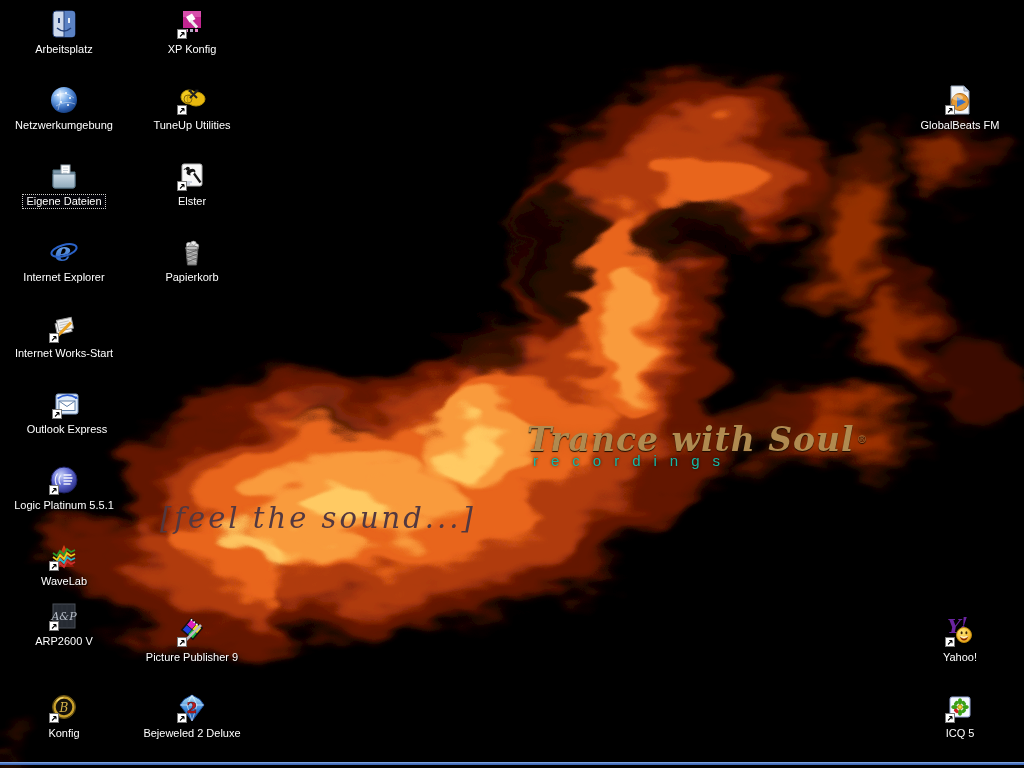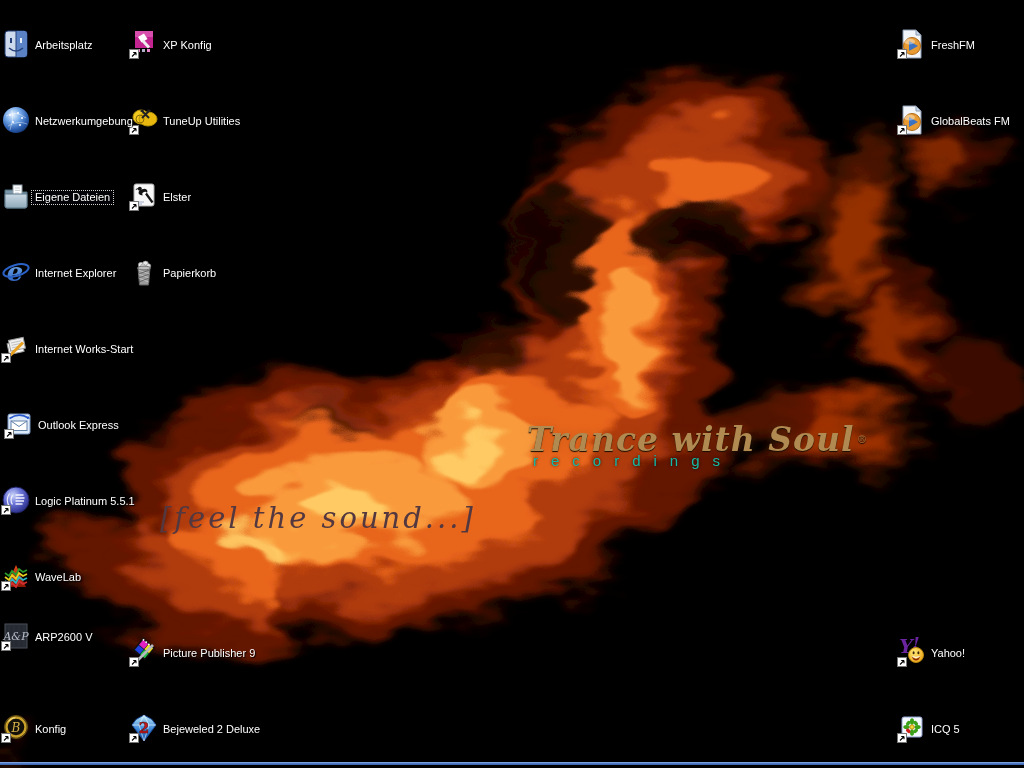--- a/index.html
+++ b/index.html
@@ -26,21 +26,21 @@
   }
   .tagline{
     position:absolute;left:160px;top:501px;
     font-family:"DejaVu Serif",serif;font-style:italic;
     font-size:29px;letter-spacing:3px;color:#53383f;white-space:nowrap;
   }
 
   
   .icon{
     position:absolute;width:128px;height:72px;
-    display:flex;flex-direction:row;align-items:center;cursor:default;
+    display:flex;flex-direction:column;align-items:center;cursor:default;
   }
   .icon .glyph{width:32px;height:32px;flex:0 0 32px;}
   .icon .label{
     margin-top:3px;font-size:11px;line-height:13px;color:#fff;
     text-shadow:1px 1px 1px #000;padding:0 3px;white-space:nowrap;
   }
   .icon .label.focused{
     outline:1px dotted #cfcfcf;outline-offset:0;background:rgba(10,10,30,.25);
   }
 
@@ -196,31 +196,20 @@
       <path d="M10 9 l6 -3.5 3.5 5.5 -6 3.5 z" fill="#fff"></path>
       <path d="M14.5 12.5 l6.5 7" stroke="#eee" stroke-width="3"></path>
       <rect x="9" y="21" width="3" height="3" fill="#e884c8"></rect>
       <rect x="14" y="21" width="3" height="3" fill="#b0b0c8"></rect>
       <rect x="19" y="21" width="3" height="3" fill="#e884c8"></rect>
       <use href="#sc-arrow" x="1" y="21" width="10" height="10"></use>
     </svg>
     <div class="label">XP Konfig</div>
   </div>
 
-  <div class="icon" style="left:896px;top:8px">
-    <svg class="glyph" viewBox="0 0 32 32">
-      <path d="M7 2 h13 l5 5 v23 H7 z" fill="#f2f6fb" stroke="#8a9ab0"></path>
-      <path d="M20 2 l5 5 h-5 z" fill="#c9d6e8" stroke="#8a9ab0"></path>
-      <circle cx="16" cy="18" r="8.5" fill="#e89b33" stroke="#b06a18"></circle>
-      <path d="M13 13 l9 5 -9 5 z" fill="#3a72c4"></path>
-      <ellipse cx="13.5" cy="13.5" rx="5.5" ry="3" fill="rgba(255,255,255,.4)"></ellipse>
-      <use href="#sc-arrow" x="1" y="21" width="10" height="10"></use>
-    </svg>
-    <div class="label">FreshFM</div>
-  </div>
 
   <div class="icon" style="left:128px;top:84px">
     <svg class="glyph" viewBox="0 0 32 32">
       <ellipse cx="13" cy="13" rx="8" ry="7" fill="#f2c91e" stroke="#b8940a"></ellipse>
       <ellipse cx="20" cy="15" rx="9" ry="7" fill="#e8b80e" stroke="#b8940a"></ellipse>
       <circle cx="12" cy="15" r="4" fill="none" stroke="#8a6a08"></circle>
       <path d="M14 7 l7 7 M21 7 l-7 7" stroke="#222" stroke-width="2"></path>
       <rect x="12.6" y="5.6" width="3" height="2.4" fill="#222"></rect>
       <rect x="19.4" y="5.6" width="3" height="2.4" fill="#222"></rect>
       <use href="#sc-arrow" x="1" y="21" width="10" height="10"></use>

